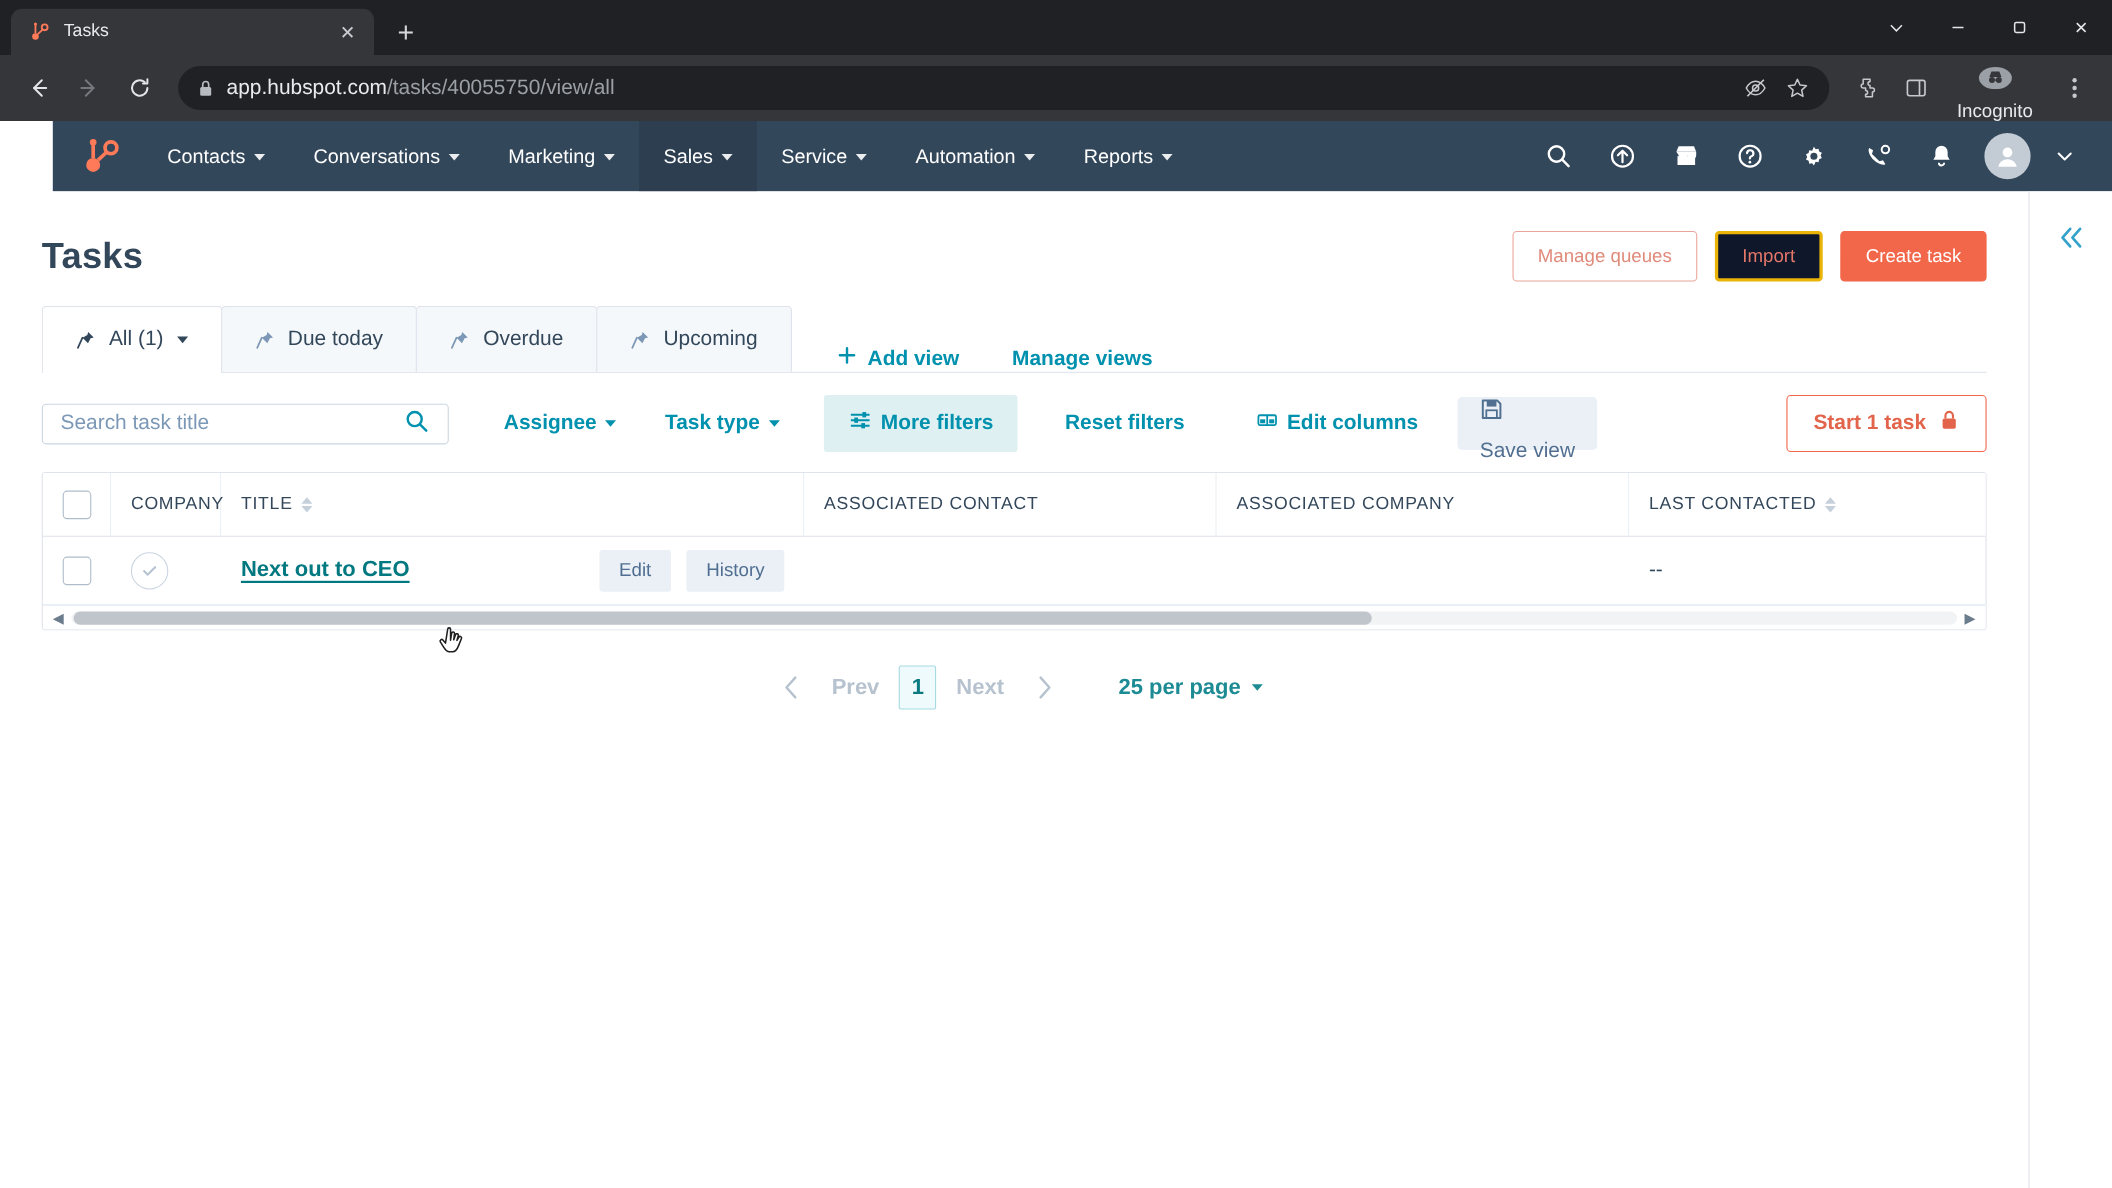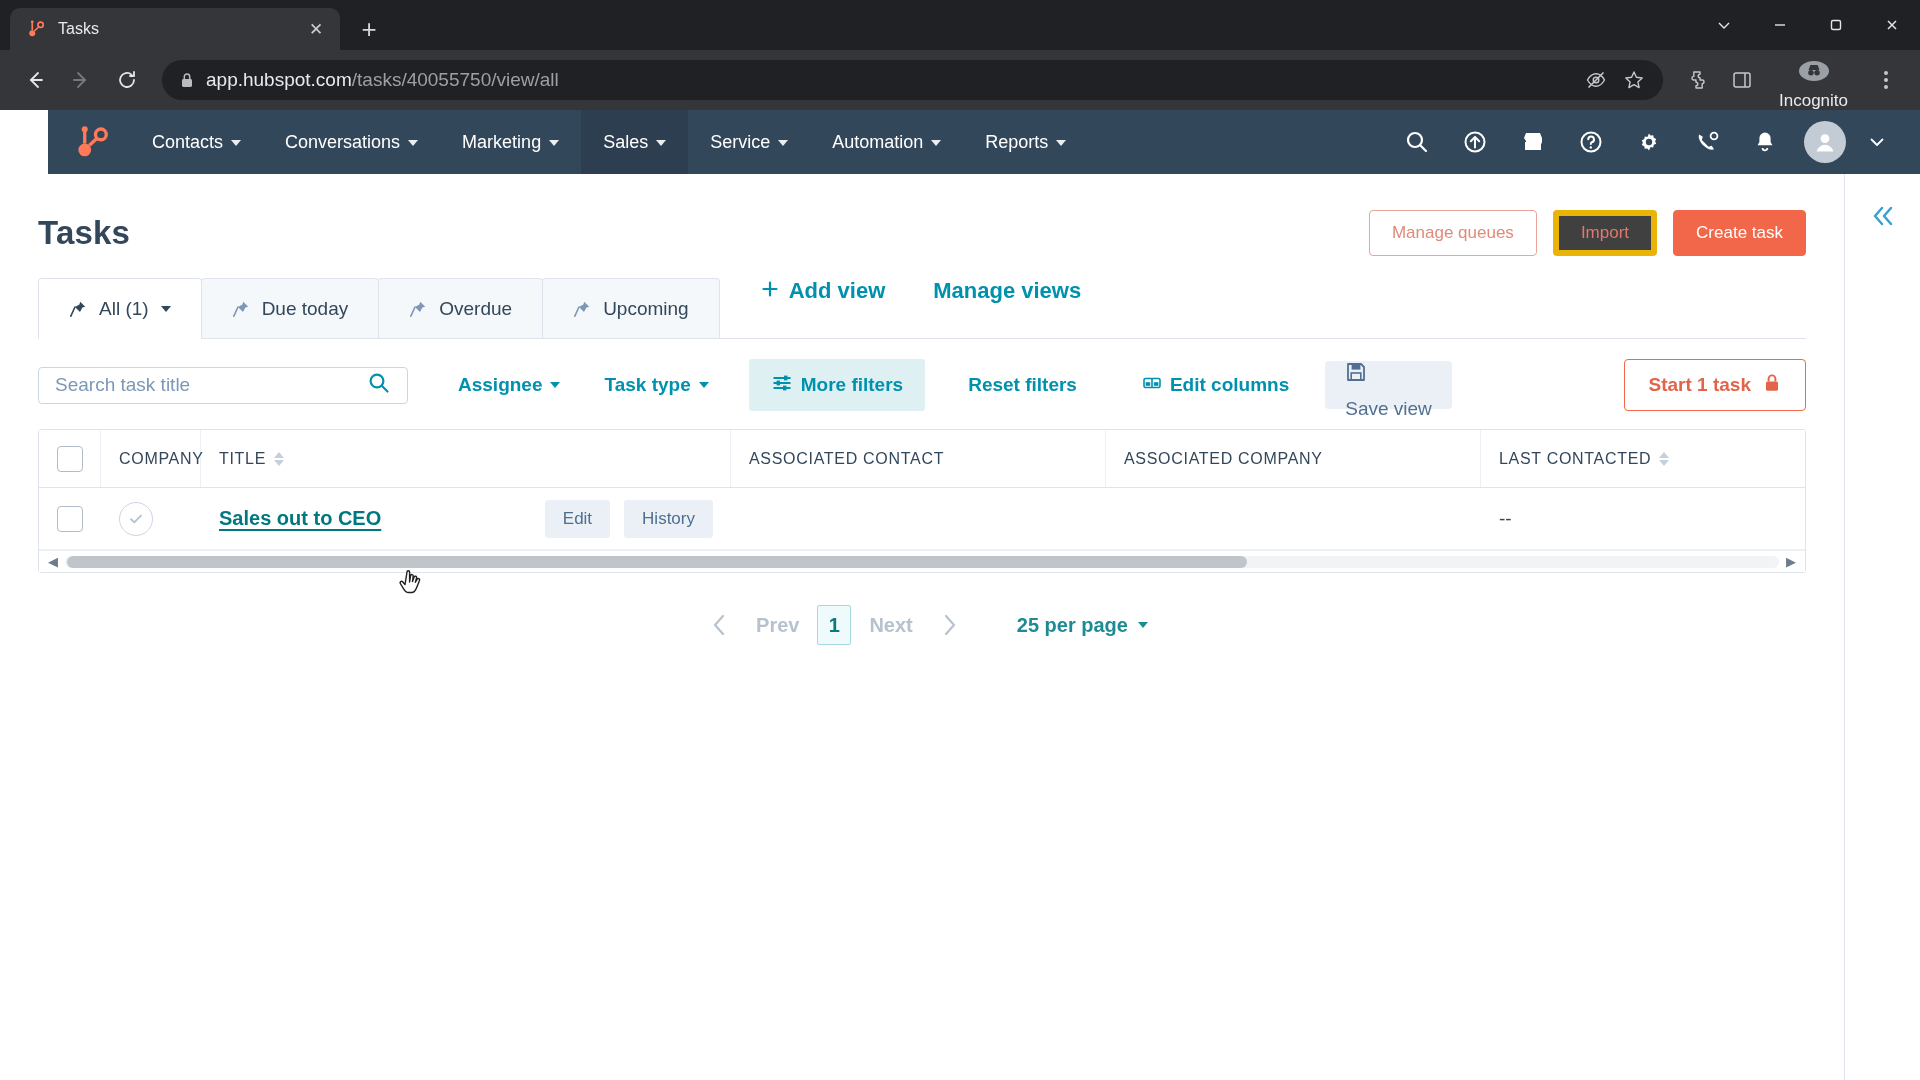--- a/index.html
+++ b/index.html
@@ -132,36 +132,36 @@
 
   .pagehead { display: flex; align-items: center; padding: 36px 0 22px 0; }
   .pagetitle { font-size: 33px; font-weight: 700; color: #33475b; letter-spacing: .2px; }
   .head-actions { margin-left: auto; display: flex; align-items: center; gap: 16px; }
   .btn {
     height: 46px; border-radius: 4px; display: flex; align-items: center;
     justify-content: center; padding: 0 22px; font-size: 17px; font-weight: 500;
     white-space: nowrap;
   }
   .btn-ghost { border: 1px solid #eaa59a; color: #e08a7a; background: #fff; }
-  .btn-outline { border: 6px solid #eab308; color: #e2776a; background: #404040; }
+  .btn-outline { border: 3px solid #eab308; color: #e2776a; background: #0f172a; }
   .btn-primary { background: #f2674a; color: #fff; border: 1px solid #f2674a; }
 
   
   .tabsrow { display: flex; align-items: flex-end; border-bottom: 1px solid #dfe3eb; }
   .vtab {
     height: 60px; display: flex; align-items: center; gap: 12px;
     padding: 0 30px; font-size: 19px; color: #33475b;
     background: #f5f8fa; border: 1px solid #dfe3eb; border-bottom: none;
     border-radius: 4px 4px 0 0; margin-right: -1px; position: relative;
   }
   .vtab.active { background: #fff; color: #33475b; font-weight: 500; margin-bottom: -1px; height: 61px; }
   .pin-icon { width: 18px; height: 18px; display: block; }
   .vtab-link {
-    display: flex; align-items: flex-start; gap: 10px; height: 60px;
-    padding: 0 24px; color: #0091ae; font-size: 22px; font-weight: 700; white-space: nowrap;
+    display: flex; align-items: flex-end; gap: 10px; height: 60px;
+    padding: 0 24px; color: #0091ae; font-size: 19px; font-weight: 700; white-space: nowrap;
   }
   .vtab-links { display: flex; align-items: center; margin-left: 18px; }
 
   
   .filterbar { display: flex; align-items: center; gap: 0; padding: 20px 0 18px 0; }
   .searchbox {
     width: 370px; height: 37px; border: 1px solid #cbd6e2; border-radius: 4px;
     display: flex; align-items: center; padding: 0 16px; background: #fff;
   }
   .searchbox input {
@@ -654,21 +654,21 @@
               <span class="chk"></span>
             </div>
             <div class="td c-status">
               <span class="status-circle">
                 <svg width="18" height="18" viewBox="0 0 18 18">
                     <path d="M4 9.2 L7.3 12.4 L14 5.6" stroke="#b5c3d1" stroke-width="1.9" fill="none" stroke-linecap="round" stroke-linejoin="round"></path>
                   </svg>
               </span>
             </div>
             <div class="td c-title">
-              <span class="tasklink">Sales out to CEO</span>
+              <span class="tasklink">Next out to CEO</span>
               <span class="rowactions">
                 <span class="rowbtn">Edit</span>
                 <span class="rowbtn">History</span>
               </span>
             </div>
             <div class="td c-contact"></div>
             <div class="td c-company"></div>
             <div class="td c-last">--</div>
           </div>
 

